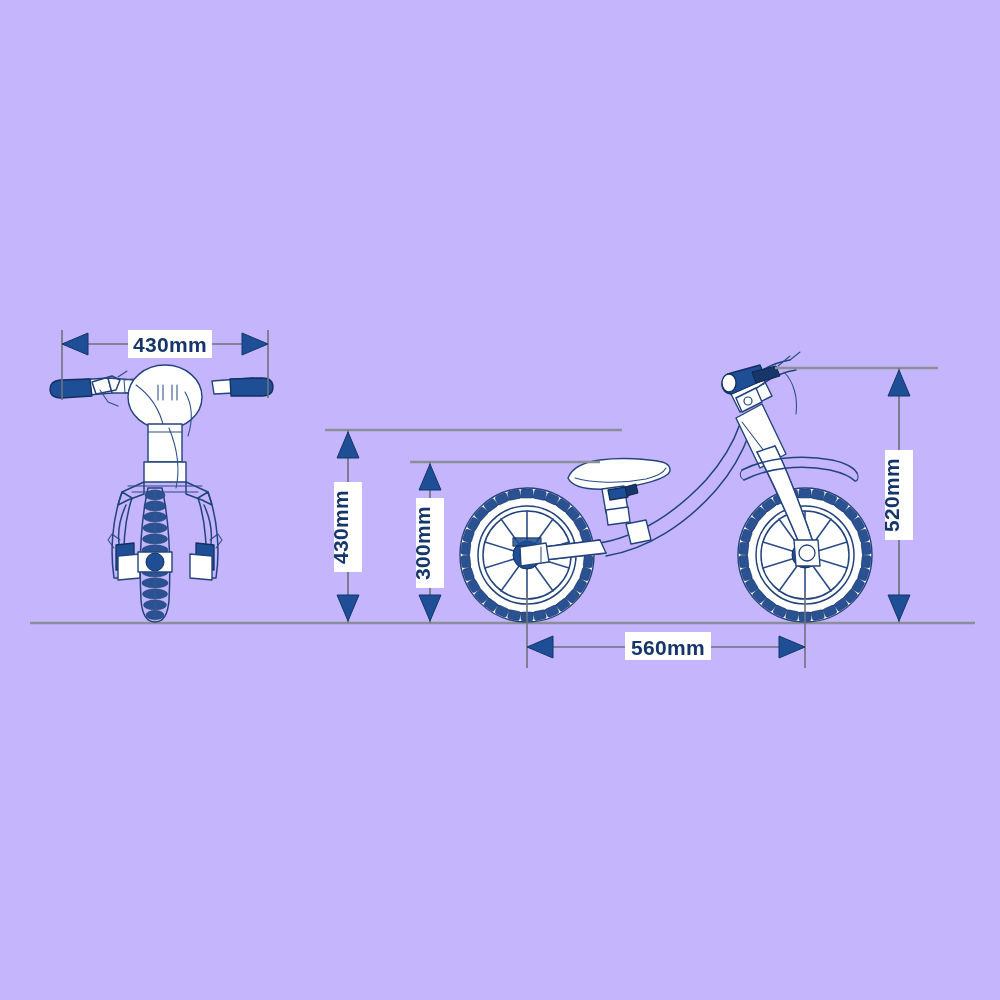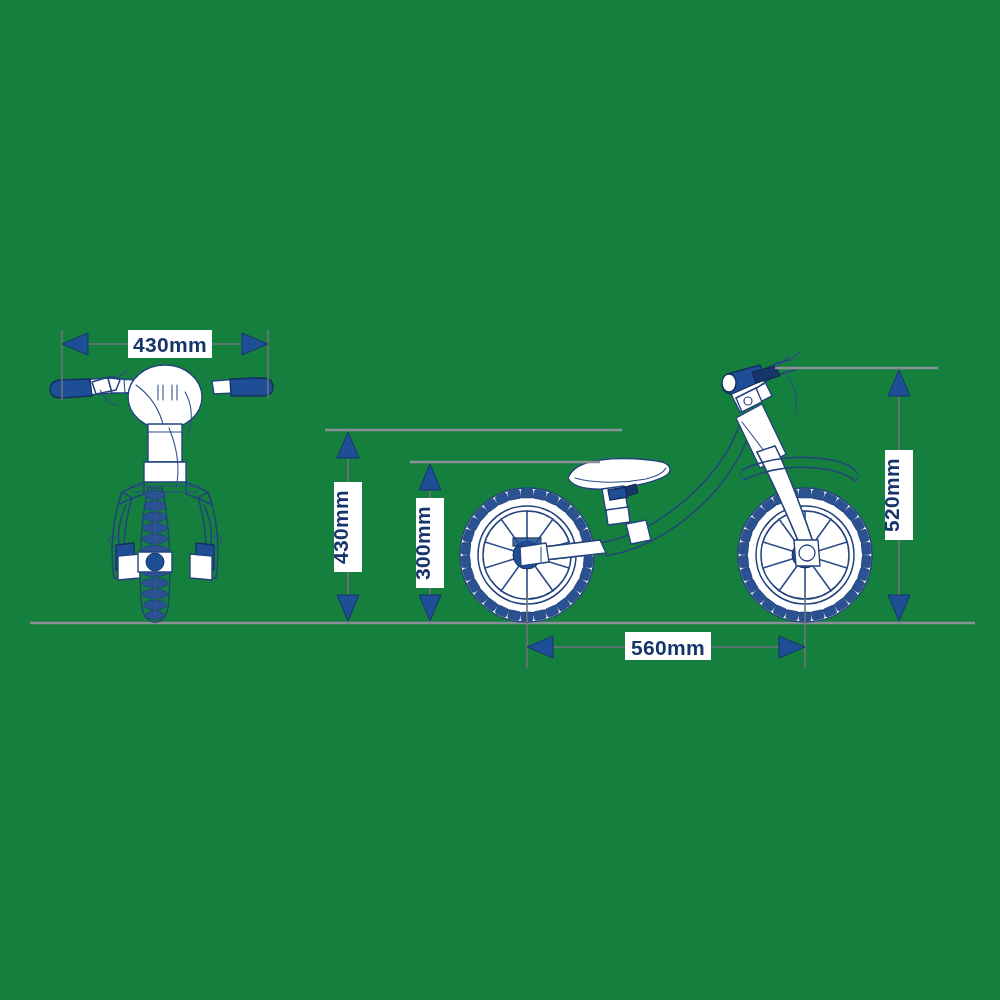--- a/index.html
+++ b/index.html
@@ -10,21 +10,21 @@
   body {
     width: 1000px;
     height: 1000px;
     font-family: "Liberation Sans", sans-serif;
     overflow: hidden;
   }
   #drawing-root {
     position: relative;
     width: 1000px;
     height: 1000px;
-    background: #15803d;
+    background: #c4b5fd;
   }
   #drawing-svg {
     position: absolute;
     top: 0;
     left: 0;
     width: 1000px;
     height: 1000px;
     display: block;
   }
   .dim-text {

